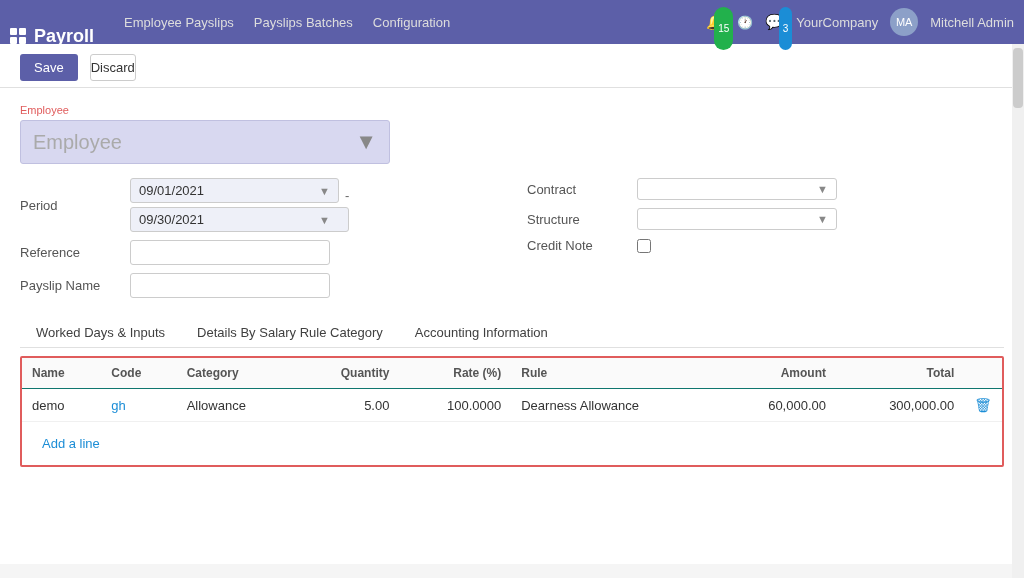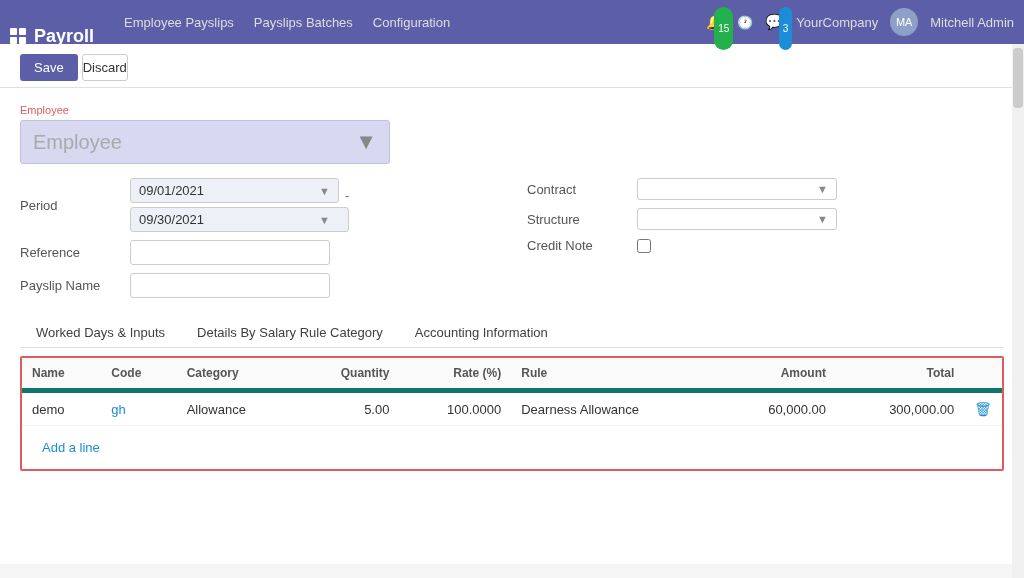--- a/index.html
+++ b/index.html
@@ -59,21 +59,21 @@
 
     
     .page-header {
       background: #fff;
       padding: 10px 20px 6px;
       border-bottom: 1px solid #e0e0e0;
     }
     .breadcrumb { font-size: 13px; color: #666; margin-bottom: 8px; }
     .breadcrumb a { color: #5c5fa8; text-decoration: none; }
     .breadcrumb span { color: #666; }
-    .action-buttons { display: flex; gap: 4px; }
+    .action-buttons { display: flex; gap: 12px; }
     .btn-save {
       background: #5c5fa8;
       color: #fff;
       border: none;
       padding: 5px 14px;
       border-radius: 3px;
       cursor: pointer;
       font-size: 13px;
     }
     .btn-discard {
@@ -182,21 +182,21 @@
       border: 2px solid #e05c5c;
       border-radius: 2px;
       margin-top: 8px;
     }
     .data-table { width: 100%; border-collapse: collapse; }
     .data-table th {
       text-align: left;
       padding: 8px 10px;
       font-size: 12px;
       color: #555;
-      border-bottom: 5px solid #0f766e;
+      border-bottom: 1px solid #0f766e;
       font-weight: 600;
       background: #fafafa;
       margin-left: 48px;
     }
     .data-table td {
       padding: 8px 10px;
       font-size: 13px;
       border-bottom: 1px solid #f0f0f0;
     }
     .data-table tr:last-child td { border-bottom: none; }

